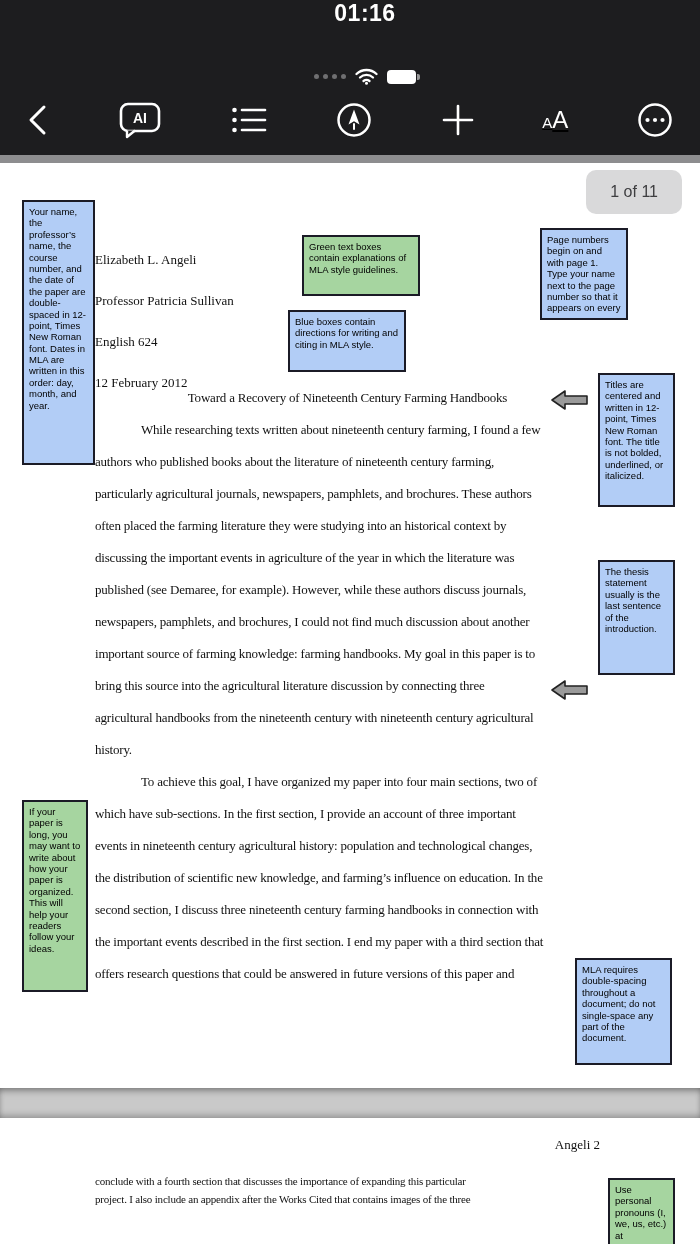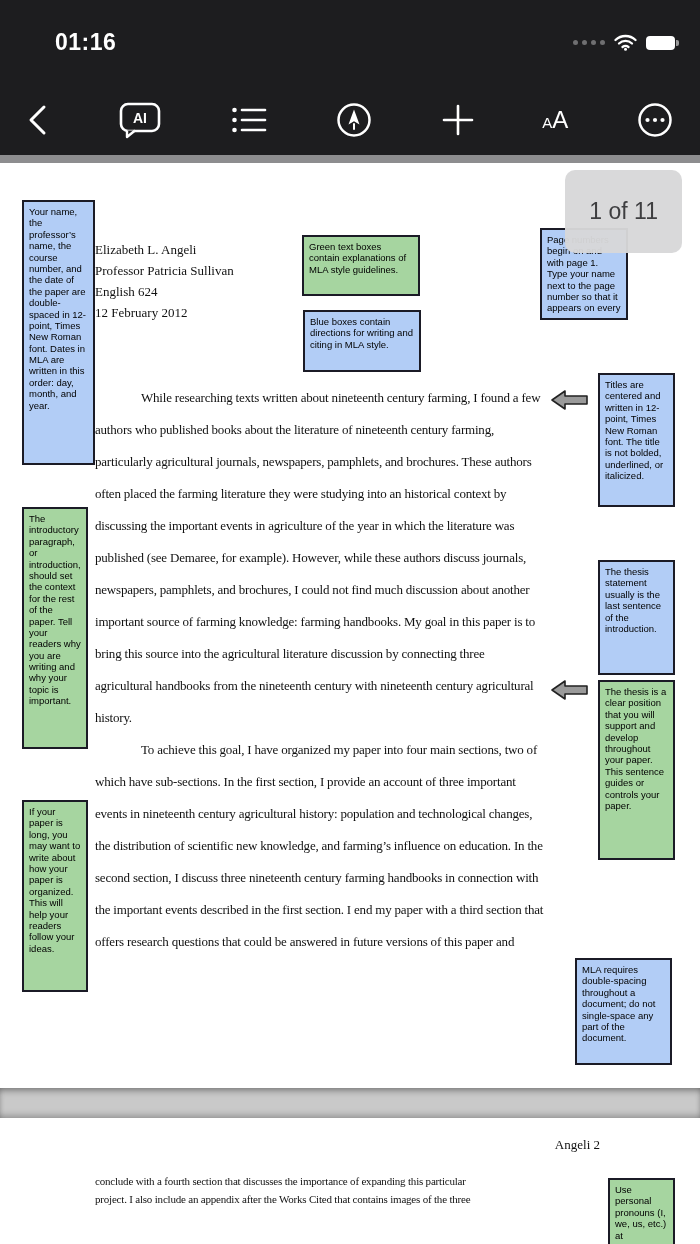--- a/index.html
+++ b/index.html
@@ -2,53 +2,53 @@
 <html><head>
 <meta charset="utf-8">
 <style>
   html,body{margin:0;padding:0;background:#000;}
   .screen{position:relative;width:700px;height:1244px;background:#ffffff;overflow:hidden;
           font-family:"Liberation Sans",sans-serif;}
 
   
   .statusbar{position:absolute;top:0;left:0;width:700px;height:85px;background:#1d1d1f;
              display:flex;align-items:center;justify-content:space-between;
-             padding:0 25px 0 55px;box-sizing:border-box;z-index:10;}
+             padding:0 25px 0 55px;box-sizing:border-box;z-index:10;flex-direction:column;}
   .clock{color:#fff;font-size:23px;font-weight:700;letter-spacing:.5px;}
   .status-icons{display:flex;align-items:center;gap:9px;}
   .sig-dots{display:flex;gap:4px;align-items:center;}
   .sig-dots i{width:5px;height:5px;border-radius:50%;background:#6f6f71;display:block;}
   .battery{position:relative;width:29px;height:14px;background:#fff;border-radius:4px;}
   .battery .nub{position:absolute;right:-4px;top:4px;width:3px;height:6px;background:rgba(255,255,255,.55);
                 border-radius:0 2px 2px 0;}
 
   
   .toolbar{position:absolute;top:85px;left:0;width:700px;height:70px;background:#1d1d1f;
            display:flex;align-items:center;justify-content:space-between;
            padding:0 26px;box-sizing:border-box;z-index:10;}
   .tb-btn{background:none;border:none;padding:0;margin:0;cursor:pointer;display:flex;
-          align-items:center;justify-content:center;}
+          align-items:center;justify-content:center;text-decoration:underline;}
   .aa-wrap{display:flex;align-items:baseline;color:#fff;font-family:"Liberation Sans",sans-serif;}
   .a-small{font-size:15px;}
   .a-large{font-size:24px;}
   .toolbar-strip{position:absolute;top:155px;left:0;width:700px;height:8px;background:#8d8d8f;z-index:9;}
 
   
   .viewer-page{position:absolute;left:0;width:700px;background:#fff;overflow:hidden;}
   .page1{top:163px;height:925px;}
   .page2{top:1118px;height:126px;}
   .page-gap{position:absolute;top:1088px;left:0;width:700px;height:30px;background:#c9c9c9;
             box-shadow:inset 0 5px 7px -3px rgba(0,0,0,.45), inset 0 -5px 7px -3px rgba(0,0,0,.3);}
 
   .page-badge{position:absolute;top:7px;right:18px;background:rgba(215,215,216,.96);
-              border-radius:10px;padding:28px 24px;font-size:23px;color:#3e3e40;z-index:5;}
+              border-radius:10px;padding:13px 24px;font-size:16px;color:#3e3e40;z-index:5;}
 
   
   .doc-header{position:absolute;left:95px;top:76px;width:420px;z-index:1;
-              font-family:"Liberation Serif",serif;font-size:13px;line-height:21px;
+              font-family:"Liberation Serif",serif;font-size:13px;line-height:41px;
               color:#111;white-space:pre-line;}
   .doc-flow{position:absolute;left:95px;top:219px;width:505px;z-index:1;
             font-family:"Liberation Serif",serif;font-size:13px;line-height:32px;
             color:#111;letter-spacing:-0.2px;}
   .doc-title{text-align:center;white-space:pre;}
   .doc-para{white-space:pre;text-indent:46px;}
   .p2-head{position:absolute;left:95px;top:11px;width:505px;text-align:right;z-index:1;
            font-family:"Liberation Serif",serif;font-size:13px;line-height:32px;color:#111;}
   .p2-body{position:absolute;left:95px;top:54px;width:505px;z-index:1;
            font-family:"Liberation Serif",serif;font-size:11px;line-height:18px;
@@ -56,21 +56,21 @@
 
   
   .note{position:absolute;border:2px solid #1b1b26;box-sizing:border-box;padding:4px 5px;
         font-family:"Liberation Sans",sans-serif;font-size:9.5px;line-height:1.2;
         color:#000;z-index:2;overflow:hidden;}
   .note.blue{background:#b2cdf6;}
   .note.green{background:#a6d5a0;}
 
   .n-heading{left:22px;top:37px;width:73px;height:265px;}
   .n-green-legend{left:302px;top:72px;width:118px;height:61px;}
-  .n-blue-legend{left:303px;top:147px;width:118px;height:62px;}
+  .n-blue-legend{left:288px;top:147px;width:118px;height:62px;}
   .n-pagenums{left:540px;top:65px;width:88px;height:92px;}
   .n-titles{left:598px;top:210px;width:77px;height:134px;}
   .n-intro{left:22px;top:344px;width:66px;height:242px;}
   .n-thesis-stmt{left:598px;top:397px;width:77px;height:115px;}
   .n-thesis-pos{left:598px;top:517px;width:77px;height:180px;}
   .n-organize{left:22px;top:637px;width:66px;height:192px;}
   .n-dblspace{left:575px;top:795px;width:97px;height:107px;}
   .n-pronouns{left:608px;top:60px;width:67px;height:80px;}
 
   .arrow{position:absolute;z-index:3;}
@@ -159,20 +159,21 @@
   <div class="viewer-page page1">
 
     <div class="page-badge">1 of 11</div>
 
     <div class="doc-header">Elizabeth L. Angeli
 Professor Patricia Sullivan
 English 624
 12 February 2012</div>
 
     <div class="doc-flow">
+      <div class="doc-title">Toward a Recovery of Nineteenth Century Farming Handbooks</div>
       <div class="doc-para">While researching texts written about nineteenth century farming, I found a few
 authors who published books about the literature of nineteenth century farming,
 particularly agricultural journals, newspapers, pamphlets, and brochures. These authors
 often placed the farming literature they were studying into an historical context by
 discussing the important events in agriculture of the year in which the literature was
 published (see Demaree, for example). However, while these authors discuss journals,
 newspapers, pamphlets, and brochures, I could not find much discussion about another
 important source of farming knowledge: farming handbooks. My goal in this paper is to
 bring this source into the agricultural literature discussion by connecting three
 agricultural handbooks from the nineteenth century with nineteenth century agricultural
@@ -184,23 +185,21 @@
 second section, I discuss three nineteenth century farming handbooks in connection with
 the important events described in the first section. I end my paper with a third section that
 offers research questions that could be answered in future versions of this paper and</div>
     </div>
 
     <div class="note blue n-heading">Your name, the professor’s name, the course number, and the date of the paper are double-spaced in 12-point, Times New Roman font. Dates in MLA are written in this order: day, month, and year.</div>
     <div class="note green n-green-legend">Green text boxes contain explanations of MLA style guidelines.</div>
     <div class="note blue n-blue-legend">Blue boxes contain directions for writing and citing in MLA style.</div>
     <div class="note blue n-pagenums">Page numbers begin on and with page 1. Type your name next to the page number so that it appears on every page.</div>
     <div class="note blue n-titles">Titles are centered and written in 12-point, Times New Roman font. The title is not bolded, underlined, or italicized.</div>
-    <div class="note green n-intro">The introductory paragraph, or introduction, should set the context for the rest of the paper. Tell your readers why you are writing and why your topic is important.</div>
     <div class="note blue n-thesis-stmt">The thesis statement usually is the last sentence of the introduction.</div>
-    <div class="note green n-thesis-pos">The thesis is a clear position that you will support and develop throughout your paper. This sentence guides or controls your paper.</div>
     <div class="note green n-organize">If your paper is long, you may want to write about how your paper is organized. This will help your readers follow your ideas.</div>
     <div class="note blue n-dblspace">MLA requires double-spacing throughout a document; do not single-space any part of the document.</div>
 
     <svg class="arrow arrow1" width="38" height="22" viewBox="0 0 38 22">
       <path d="M1 11 L14 2 L14 7 L36 7 L36 15 L14 15 L14 20 Z" fill="#9a9a9a" stroke="#222" stroke-width="1.6" stroke-linejoin="round"></path>
     </svg>
     <svg class="arrow arrow2" width="38" height="22" viewBox="0 0 38 22">
       <path d="M1 11 L14 2 L14 7 L36 7 L36 15 L14 15 L14 20 Z" fill="#9a9a9a" stroke="#222" stroke-width="1.6" stroke-linejoin="round"></path>
     </svg>
   </div>

